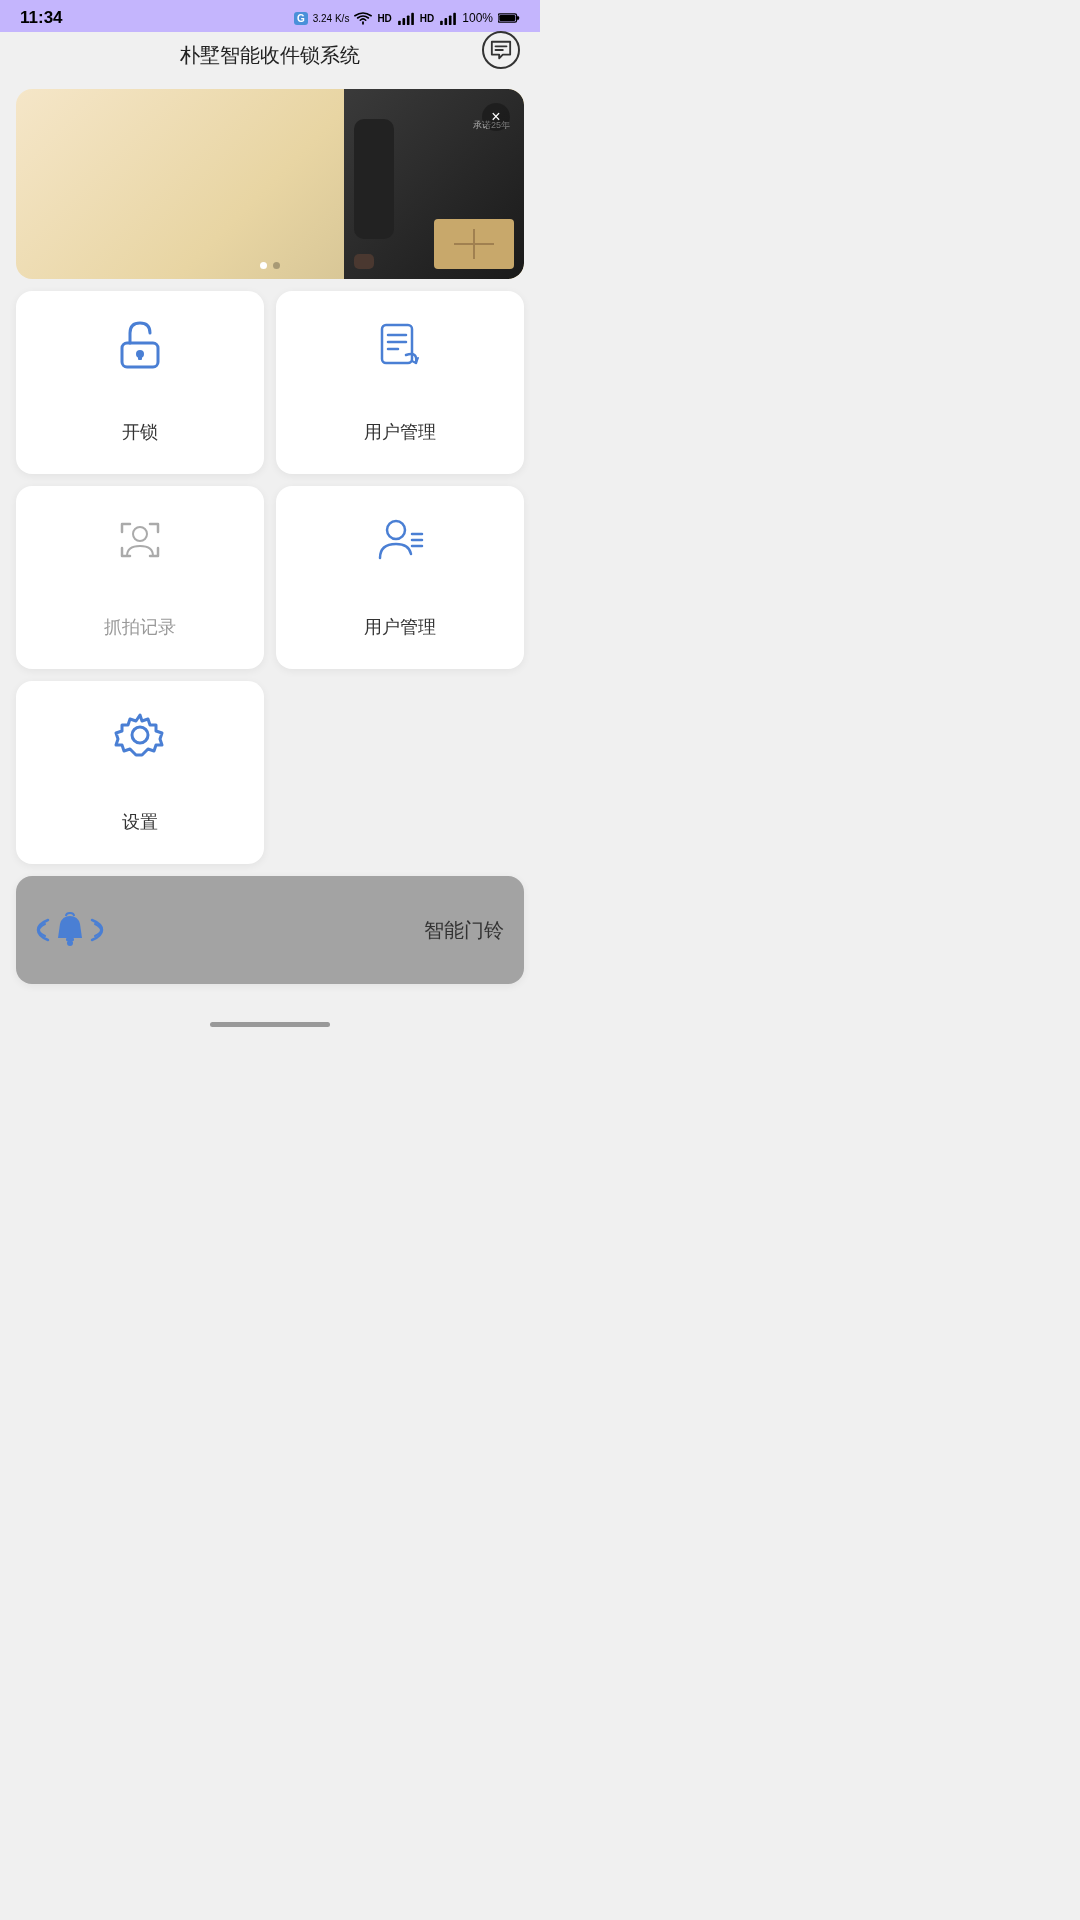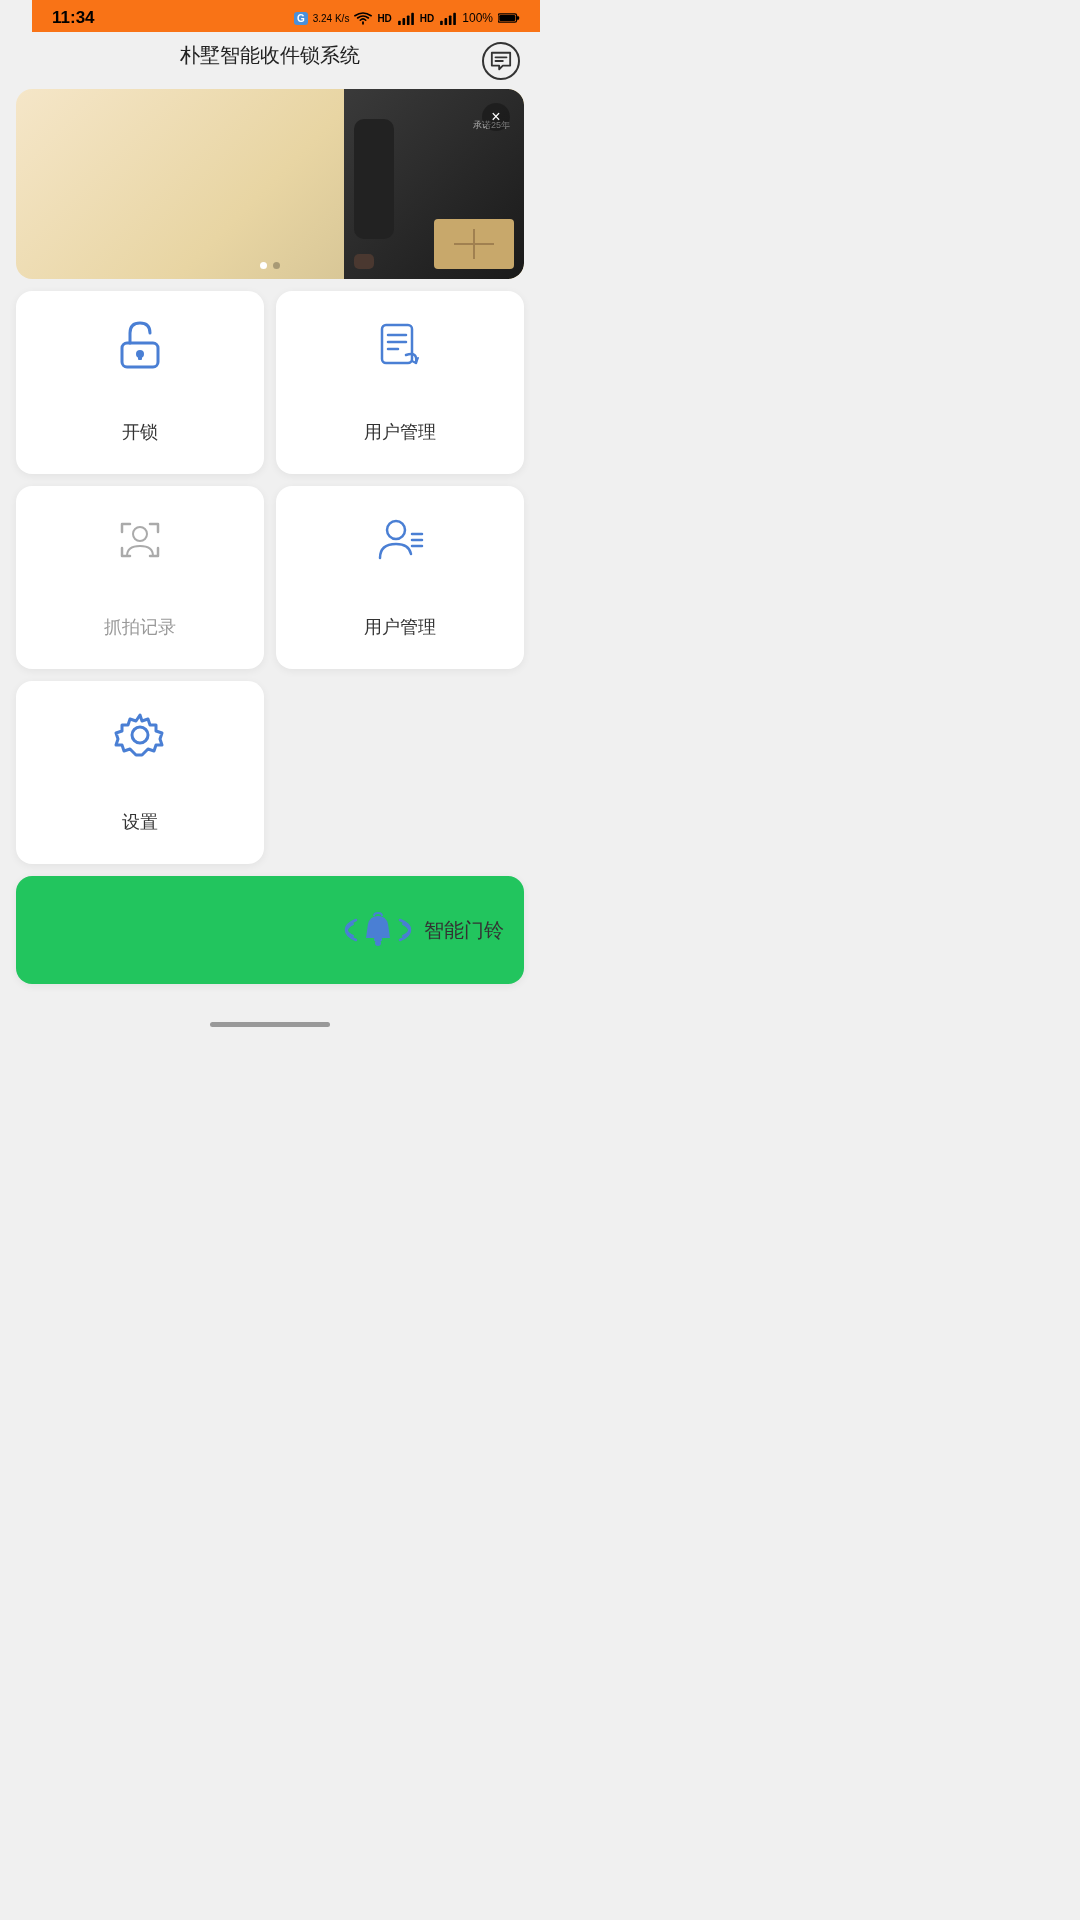--- a/index.html
+++ b/index.html
@@ -12,22 +12,21 @@
       font-family: -apple-system, 'PingFang SC', 'Helvetica Neue', sans-serif;
       overflow-x: hidden;
     }
 
     
     .status-bar {
       display: flex;
       justify-content: space-between;
       align-items: center;
       padding: 8px 20px 4px 20px;
-      background: #f97316;
-      margin-left: 32px;
+      background: #c4b5fd;
     }
     .status-time {
       font-size: 17px;
       font-weight: 600;
       color: #000;
     }
     .status-icons {
       display: flex;
       align-items: center;
       gap: 5px;
@@ -40,21 +39,21 @@
       font-size: 10px;
       font-weight: bold;
       padding: 1px 3px;
       border-radius: 3px;
     }
 
     
     .header {
       display: flex;
       justify-content: center;
-      align-items: flex-start;
+      align-items: flex-end;
       padding: 10px 4px;
       background: #f0f0f0;
       position: relative;
     }
     .header-title {
       font-size: 20px;
       font-weight: 500;
       color: #222;
       text-align: center;
     }
@@ -182,25 +181,25 @@
       font-size: 18px;
       color: #333;
       font-weight: 400;
     }
     .card-label-gray {
       color: #999;
     }
 
     
     .wide-card {
-      background: #22c55e;
+      background: #a3a3a3;
       border-radius: 16px;
       display: flex;
       align-items: center;
-      justify-content: flex-end;
+      justify-content: space-between;
       gap: 12px;
       padding: 36px 20px;
       margin: 0 16px 28px 16px;
       cursor: pointer;
       box-shadow: 0 2px 8px rgba(0,0,0,0.06);
     }
     .bell-icon-wrapper {
       display: flex;
       align-items: center;
       gap: 2px;

